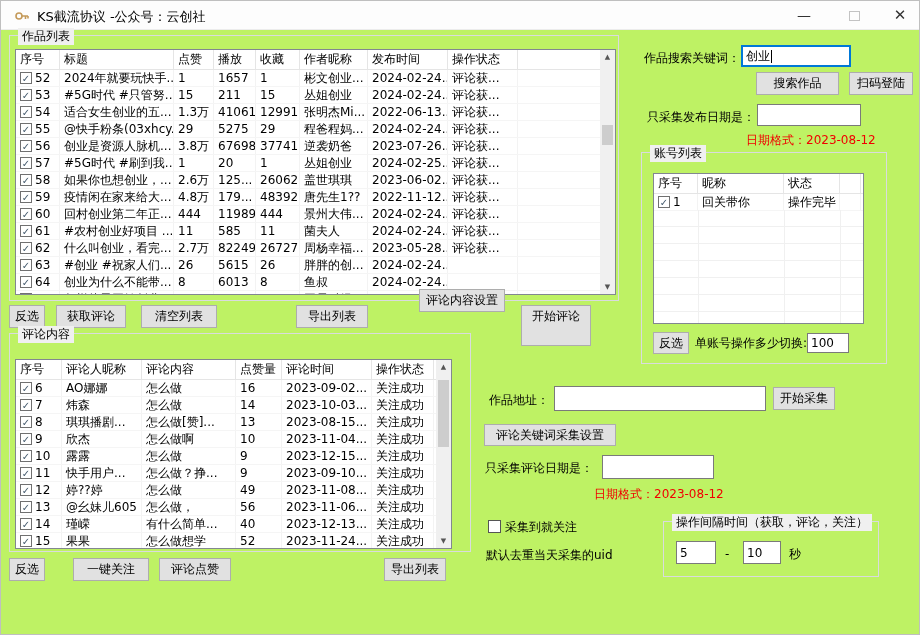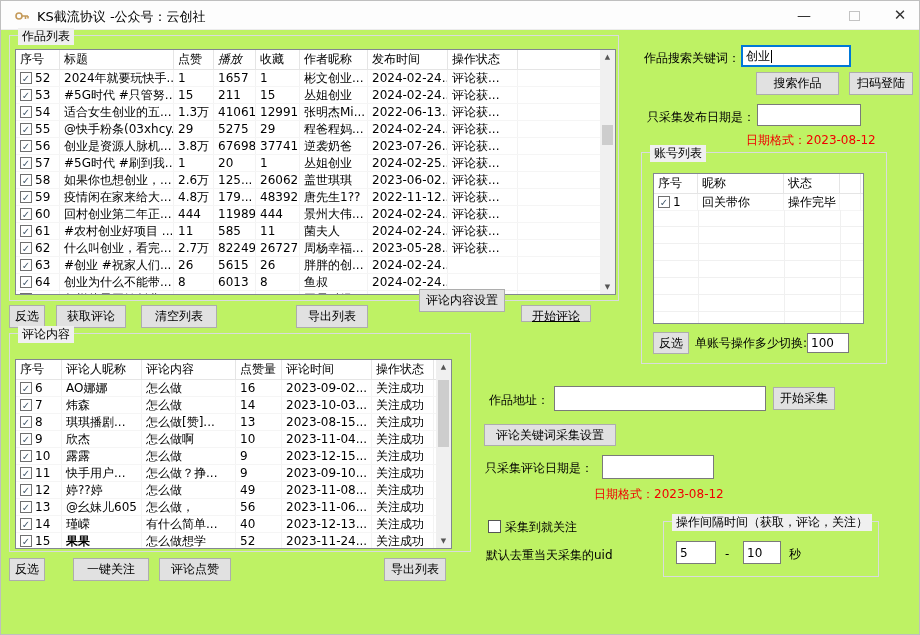--- a/index.html
+++ b/index.html
@@ -67,21 +67,21 @@
   </div>
 
   <div class="gb" style="left:8px; top:34px; width:610px; height:266px;">
     <span class="gb-label">作品列表</span>
   </div>
   <div class="lv" style="left:14px; top:48px; width:601px; height:246px;">
       <div class="t-head">
         <div class="t-hc" style="width: 44px;">序号</div>
         <div class="t-hc" style="width: 114px;">标题</div>
         <div class="t-hc" style="width: 40px;">点赞</div>
-        <div class="t-hc" style="width: 42px; font-style: italic;">播放</div>
+        <div class="t-hc" style="width: 42px;">播放</div>
         <div class="t-hc" style="width: 44px;">收藏</div>
         <div class="t-hc" style="width: 68px;">作者昵称</div>
         <div class="t-hc" style="width: 80px;">发布时间</div>
         <div class="t-hc" style="width: 70px;">操作状态</div>
       </div>
   <div class="t-row">
         <div class="t-c" style="width: 44px;">
           <span class="cb">✓</span>
           <span>52</span>
         </div>
@@ -267,21 +267,21 @@
     <div class="sb-arr" style="top:0;">▲</div>
     <div class="sb-thumb" style="top:75px; height:20px;"></div>
     <div class="sb-arr" style="bottom:0;">▼</div>
   </div>
 
   <div class="btn" style="left:8px; top:304px; width:36px; height:23px;">反选</div>
   <div class="btn" style="left:55px; top:304px; width:70px; height:23px;">获取评论</div>
   <div class="btn" style="left:140px; top:304px; width:76px; height:23px;">清空列表</div>
   <div class="btn" style="left:295px; top:304px; width:72px; height:23px;">导出列表</div>
   <div class="btn" style="left:418px; top:288px; width:86px; height:23px;">评论内容设置</div>
-  <div class="btn" style="left:520px; top:304px; width:70px; height:17px;text-decoration:underline;">开始评论</div>
+  <div class="btn" style="left:520px; top:304px; width:70px; height:41px;">开始评论</div>
 
   <div class="gb" style="left:8px; top:332px; width:462px; height:219px;">
     <span class="gb-label">评论内容</span>
   </div>
   <div class="lv" style="left:14px; top:358px; width:437px; height:190px;">
       <div class="t-head">
         <div class="t-hc" style="width: 46px;">序号</div>
         <div class="t-hc" style="width: 80px;">评论人昵称</div>
         <div class="t-hc" style="width: 94px;">评论内容</div>
         <div class="t-hc" style="width: 46px;">点赞量</div>
@@ -385,21 +385,21 @@
         <div class="t-c" style="width: 94px;">有什么简单...</div>
         <div class="t-c" style="width: 46px;">40</div>
         <div class="t-c" style="width: 90px;">2023-12-13...</div>
         <div class="t-c" style="width: 62px;">关注成功</div>
       </div>
       <div class="t-row">
         <div class="t-c" style="width: 46px;">
           <span class="cb">✓</span>
           <span>15</span>
         </div>
-        <div class="t-c" style="width: 80px; font-weight: bold;">果果</div>
+        <div class="t-c" style="width: 80px;">果果</div>
         <div class="t-c" style="width: 94px;">怎么做想学</div>
         <div class="t-c" style="width: 46px;">52</div>
         <div class="t-c" style="width: 90px;">2023-11-24...</div>
         <div class="t-c" style="width: 62px;">关注成功</div>
       </div>
     </div>
   <div class="sb" style="left:435px; top:359px; height:188px; position:absolute;">
     <div class="sb-arr" style="top:0;">▲</div>
     <div class="sb-thumb" style="top:20px; height:67px;"></div>
     <div class="sb-arr" style="bottom:0;">▼</div>

